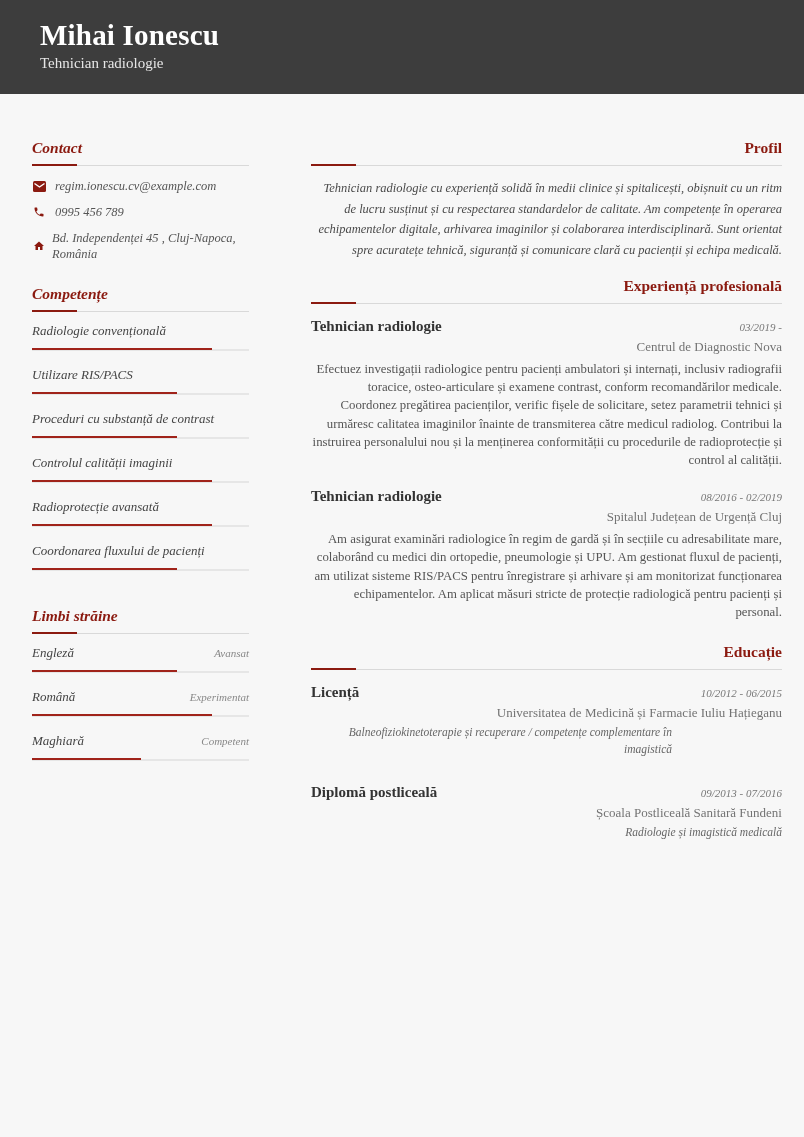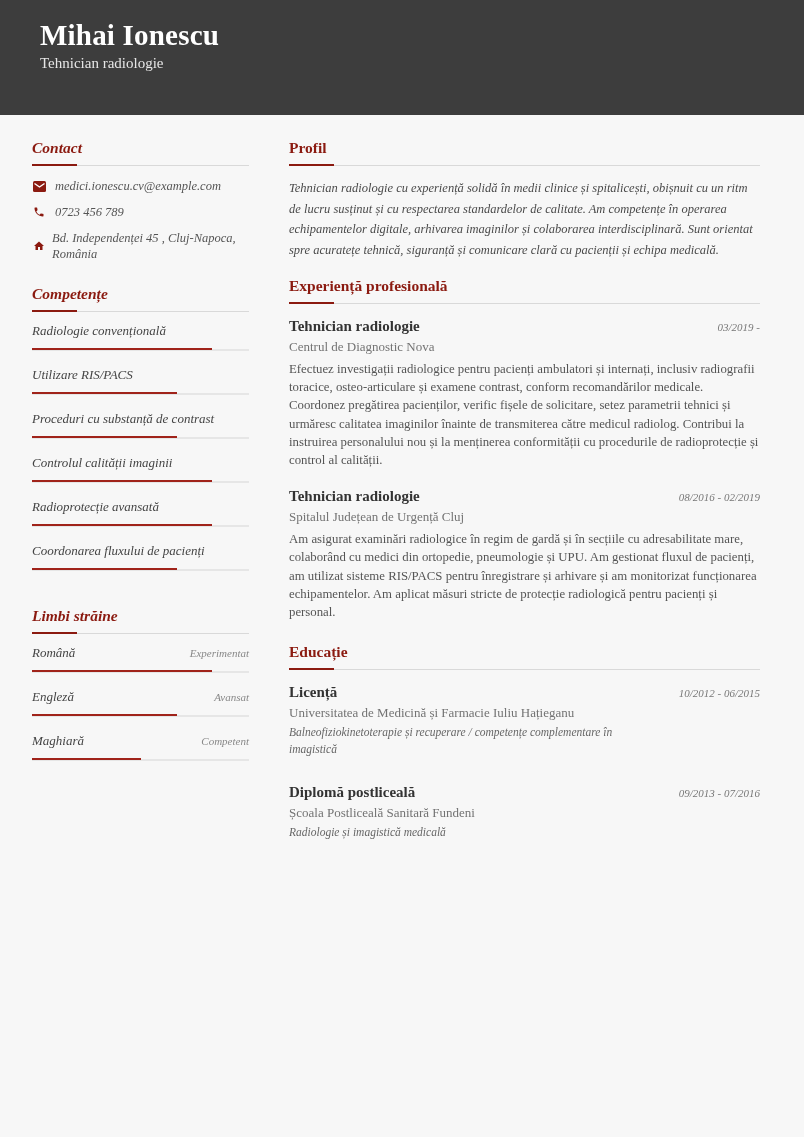--- a/index.html
+++ b/index.html
@@ -1,24 +1,24 @@
 <!DOCTYPE html>
 <html><head>
 <meta charset="utf-8">
 <style>
   * { box-sizing: border-box; margin: 0; padding: 0; }
   html, body { width: 804px; height: 1137px; background: #f7f7f7; }
   body { font-family: "Liberation Serif", "DejaVu Serif", serif; color: #444; position: relative; overflow: hidden; }
 
-  .header { background: #3d3d3d; height: 115px; padding: 18px 60px 0 40px; }
+  .header { background: #3d3d3d; height: 94px; padding: 18px 60px 0 40px; }
   .header .name { font-size: 29px; font-weight: bold; color: #ffffff; line-height: 34px; letter-spacing: 0.2px; }
   .header .title { font-size: 15px; color: #e6e6e6; line-height: 20px; margin-top: 1px; }
 
   .sidebar { position: absolute; left: 32px; top: 138px; width: 217px; font-style: italic; }
-  .main { position: absolute; left: 289px; top: 138px; width: 471px; }
+  .main { position: absolute; left: 311px; top: 138px; width: 471px; text-align: right; }
 
   .sec-title { font-size: 15.5px; font-weight: bold; color: #8b1a10; line-height: 20px; }
   .sec-rule { position: relative; height: 2px; margin-top: 6px; }
   .sec-rule .line { position: absolute; left: 0; right: 0; top: 1px; height: 1px; background: #d9d9d9; }
   .sec-rule .accent { position: absolute; left: 0; top: 0; width: 45px; height: 2px; background: #8b1a10; }
 
   .contact-list { margin-top: 12px; }
   .contact-item { display: flex; align-items: flex-start; font-size: 12.5px; color: #555; line-height: 16px; margin-bottom: 10px; }
   .contact-item .ic { width: 14px; height: 16px; margin-right: 9px; flex: 0 0 14px; display: flex; align-items: center; justify-content: center; }
   .contact-item.addr { align-items: center; }
@@ -59,29 +59,29 @@
         <div class="accent"></div>
       </div>
     <div class="contact-list">
       <div class="contact-item">
         <span class="ic">
           <svg width="13" height="11" viewBox="0 0 13 11">
               <rect x="0" y="0" width="13" height="11" rx="1.5" fill="#8b1a10"></rect>
               <path d="M1.5 2.5 L6.5 6 L11.5 2.5" stroke="#fff" stroke-width="1.4" fill="none"></path>
             </svg>
         </span>
-        <span>medici.ionescu.cv@example.com</span>
+        <span>regim.ionescu.cv@example.com</span>
       </div>
       <div class="contact-item">
         <span class="ic">
           <svg width="12" height="12" viewBox="0 0 24 24">
               <path fill="#8b1a10" d="M6.6 10.8c1.4 2.8 3.8 5.1 6.6 6.6l2.2-2.2c.3-.3.7-.4 1-.2 1.1.4 2.3.6 3.6.6.6 0 1 .4 1 1V20c0 .6-.4 1-1 1C10.6 21 3 13.4 3 4c0-.6.4-1 1-1h3.5c.6 0 1 .4 1 1 0 1.3.2 2.5.6 3.6.1.3 0 .7-.2 1z"></path>
             </svg>
         </span>
-        <span>0723 456 789</span>
+        <span>0995 456 789</span>
       </div>
       <div class="contact-item addr">
         <span class="ic">
           <svg width="12" height="12" viewBox="0 0 24 24">
               <path fill="#8b1a10" d="M10 20v-6h4v6h5v-8h3L12 3 2 12h3v8z"></path>
             </svg>
         </span>
         <span>Bd. Independenței 45 , Cluj-Napoca, România</span>
       </div>
     </div>
@@ -153,40 +153,40 @@
 
   <section style="margin-top:20px;">
     <div class="sec-title">Limbi străine</div>
     <div class="sec-rule">
         <div class="line"></div>
         <div class="accent"></div>
       </div>
     <div class="skills">
       <div class="skill">
         <div class="row">
+            <span>Engleză</span>
+            <span class="lvl">Avansat</span>
+          </div>
+        <div class="bar">
+            <div class="track"></div>
+            <div class="fill" style="width: 67%;"></div>
+          </div>
+      </div>
+      <div class="skill">
+        <div class="row">
             <span>Română</span>
             <span class="lvl">Experimentat</span>
           </div>
         <div class="bar">
             <div class="track"></div>
             <div class="fill" style="width: 83%;"></div>
           </div>
       </div>
       <div class="skill">
         <div class="row">
-            <span>Engleză</span>
-            <span class="lvl">Avansat</span>
-          </div>
-        <div class="bar">
-            <div class="track"></div>
-            <div class="fill" style="width: 67%;"></div>
-          </div>
-      </div>
-      <div class="skill">
-        <div class="row">
             <span>Maghiară</span>
             <span class="lvl">Competent</span>
           </div>
         <div class="bar">
             <div class="track"></div>
             <div class="fill" style="width: 50%;"></div>
           </div>
       </div>
     </div>
   </section>

